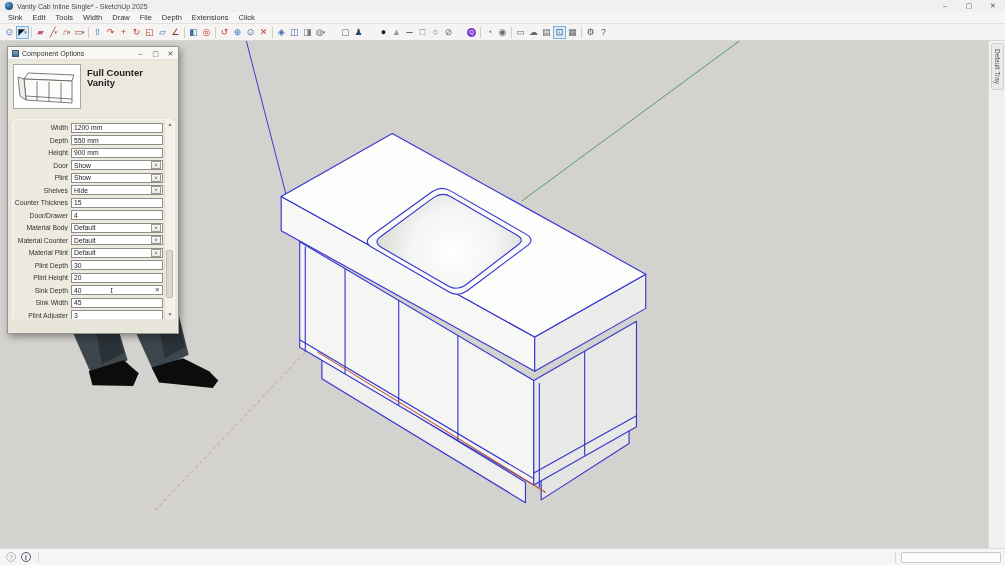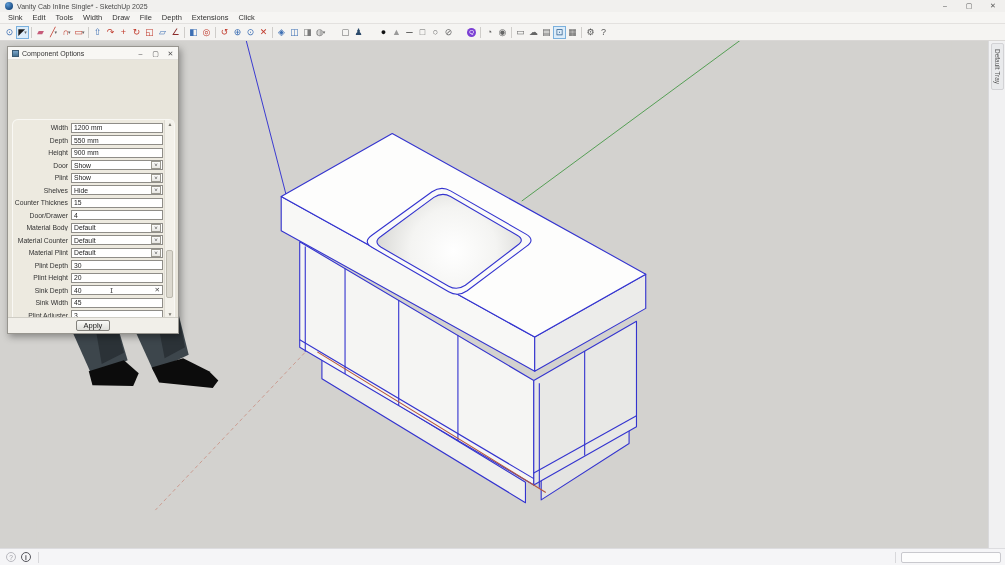--- a/index.html
+++ b/index.html
@@ -315,20 +315,36 @@
 <div class="dialog">
   <div class="dlg-titlebar">
     <div class="dlg-icon"></div>
     <div class="dlg-title">Component Options</div>
     <div class="dlg-ctrls">
       <div class="dlg-btn">–</div>
       <div class="dlg-btn">▢</div>
       <div class="dlg-btn">✕</div>
     </div>
   </div>
+  <div class="dlg-header">
+    <div class="thumb">
+      <svg width="66" height="43" viewBox="0 0 66 43">
+        <g stroke="#5a5a55" stroke-width="0.8" fill="#fcfcfb" stroke-linejoin="round">
+          <path d="M10,14 L14,8 L60,10 L58,16 Z"></path>
+          <path d="M10,14 L58,16 L58,38 L12,35 Z"></path>
+          <path d="M10,14 L12,35 L6,31 L4,12 Z" fill="#ededea"></path>
+          <line x1="23" y1="16.5" x2="23" y2="35.5"></line>
+          <line x1="35" y1="17" x2="35" y2="36"></line>
+          <line x1="47" y1="17.5" x2="47" y2="37"></line>
+          <line x1="12" y1="31" x2="58" y2="34"></line>
+        </g>
+      </svg>
+    </div>
+    <div class="dlg-heading">Full Counter Vanity</div>
+  </div>
   <div class="dlg-form">
     <div class="rows">
         <div class="row">
           <div class="flabel">Width</div>
           <div class="tinput">
             <span class="val">1200 mm</span>
           </div>
         </div>
         <div class="row">
           <div class="flabel">Depth</div>
@@ -428,16 +444,13 @@
             <span class="val">3</span>
           </div>
         </div>
       </div>
     <div class="vscroll">
       <div class="sarrow up">▲</div>
       <div class="sthumb"></div>
       <div class="sarrow down">▼</div>
     </div>
   </div>
-  <div class="dlg-footer">
-    <div class="applybtn">Apply</div>
-  </div>
 </div>
 
 </body></html>

